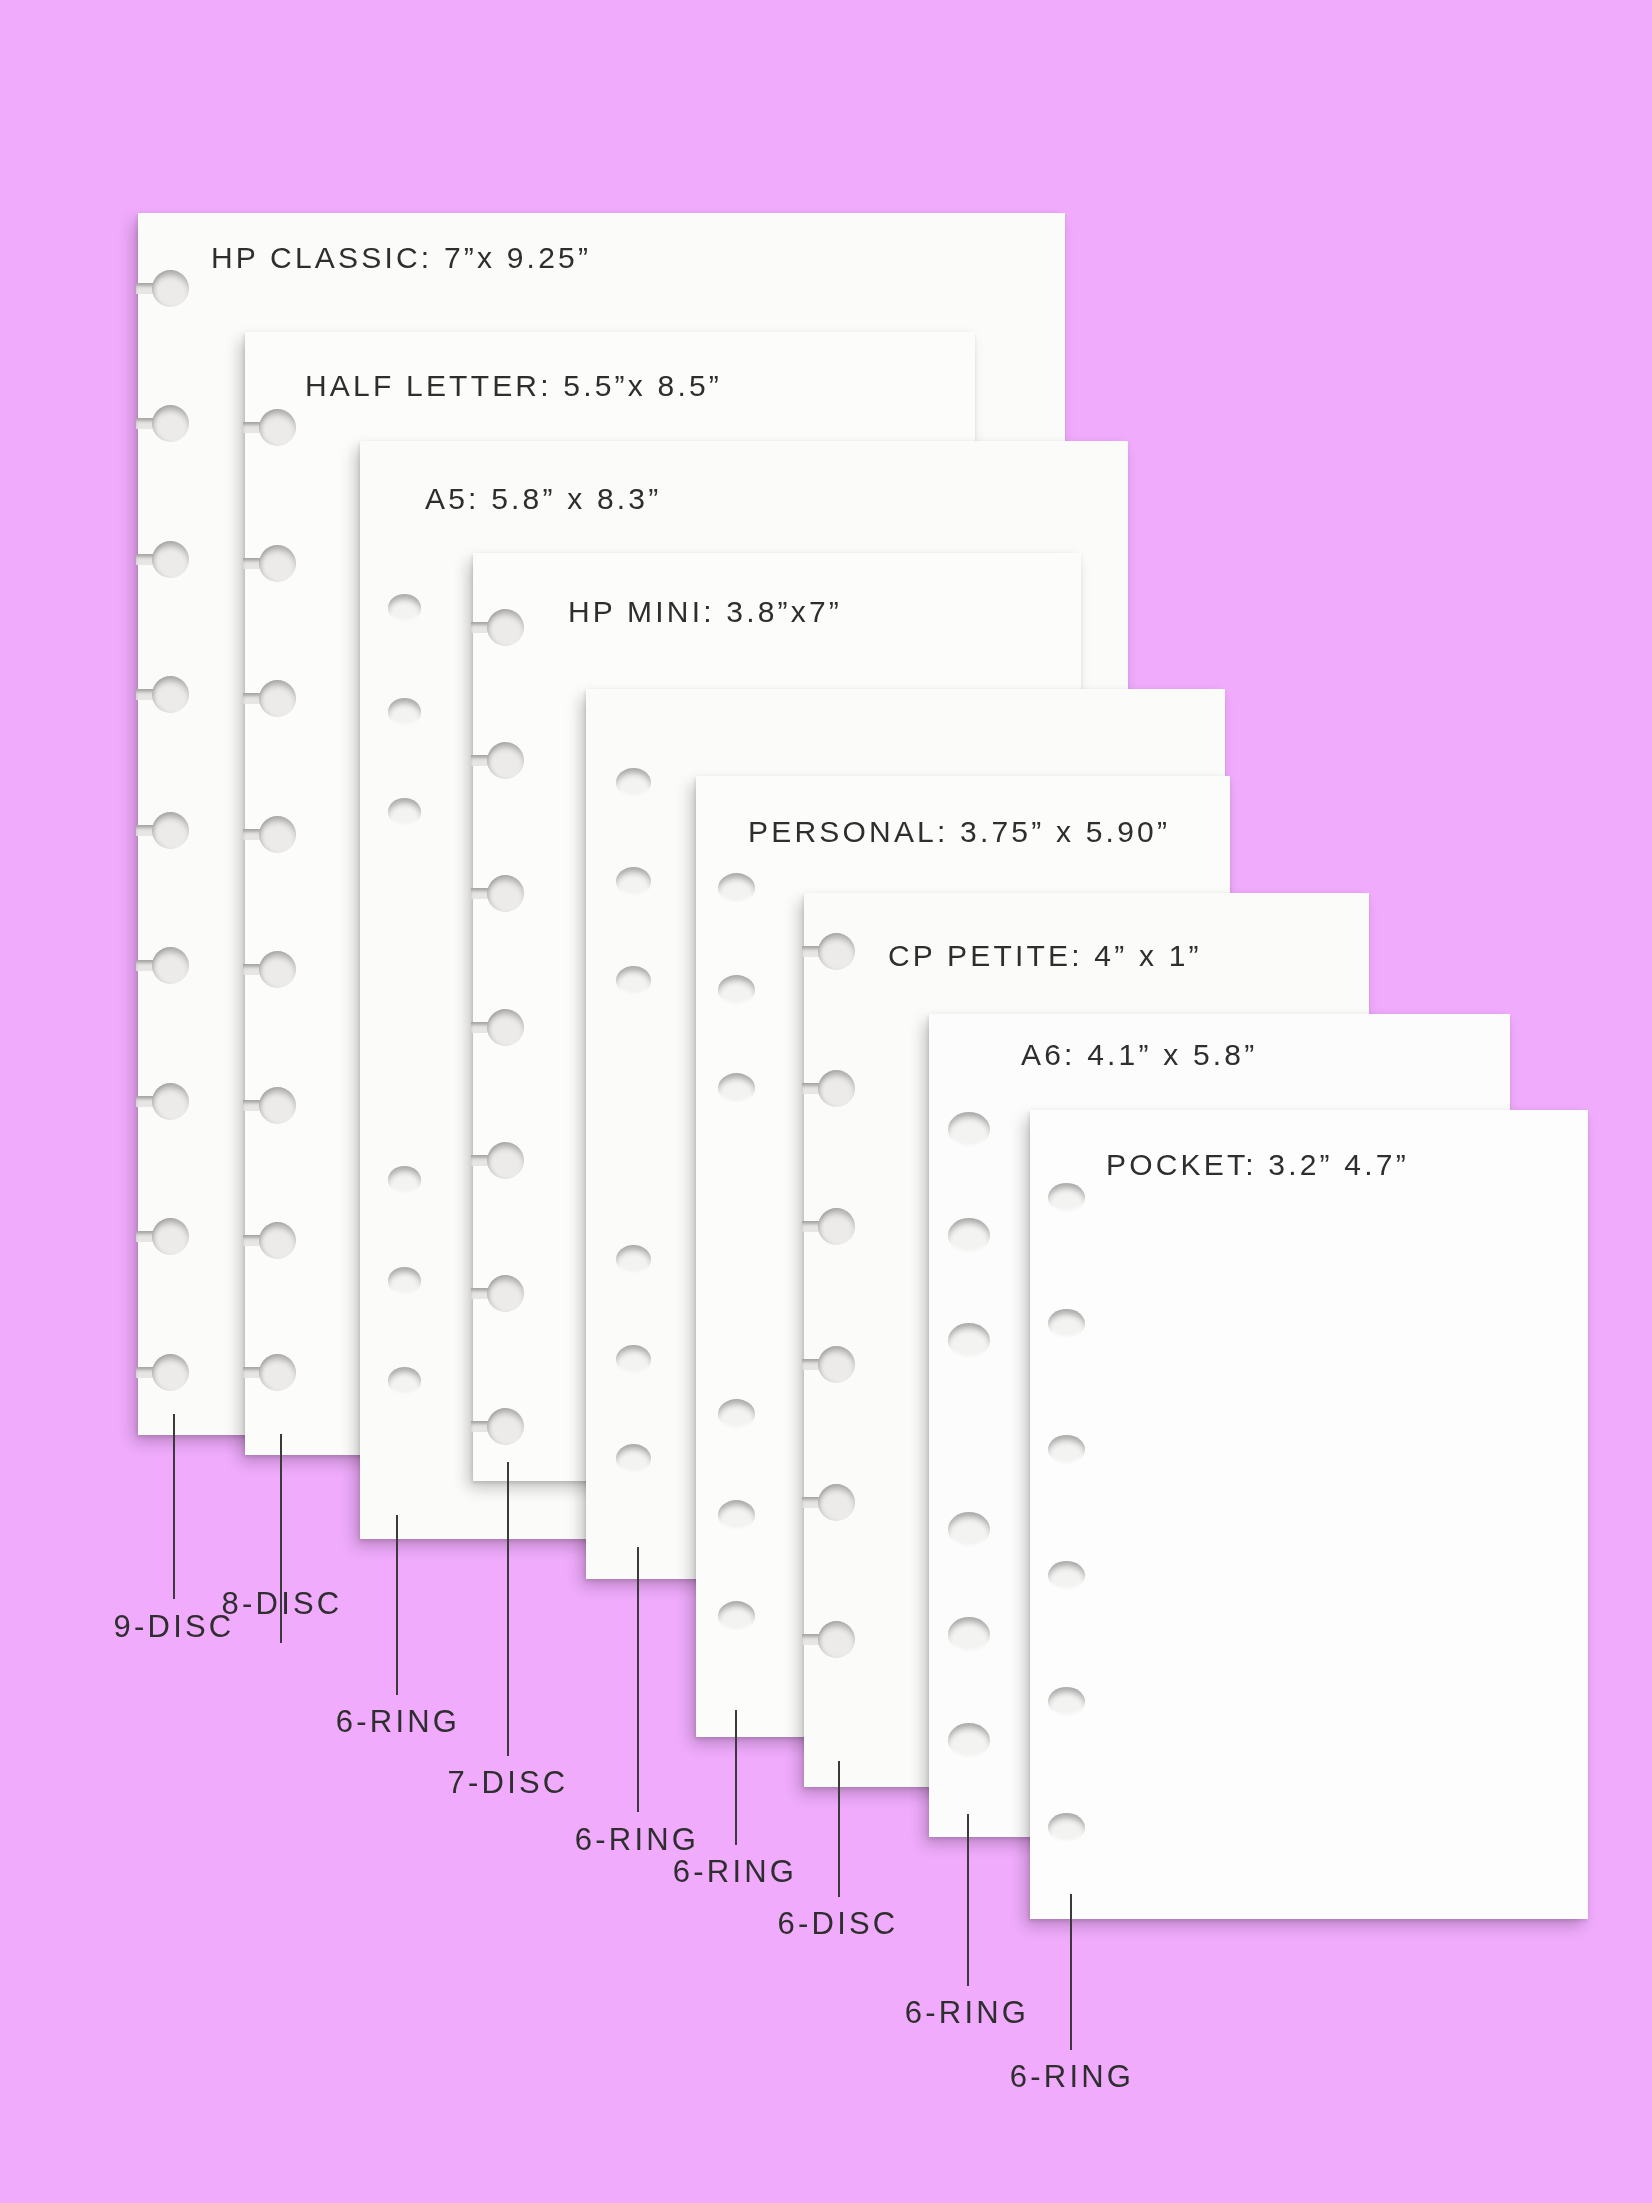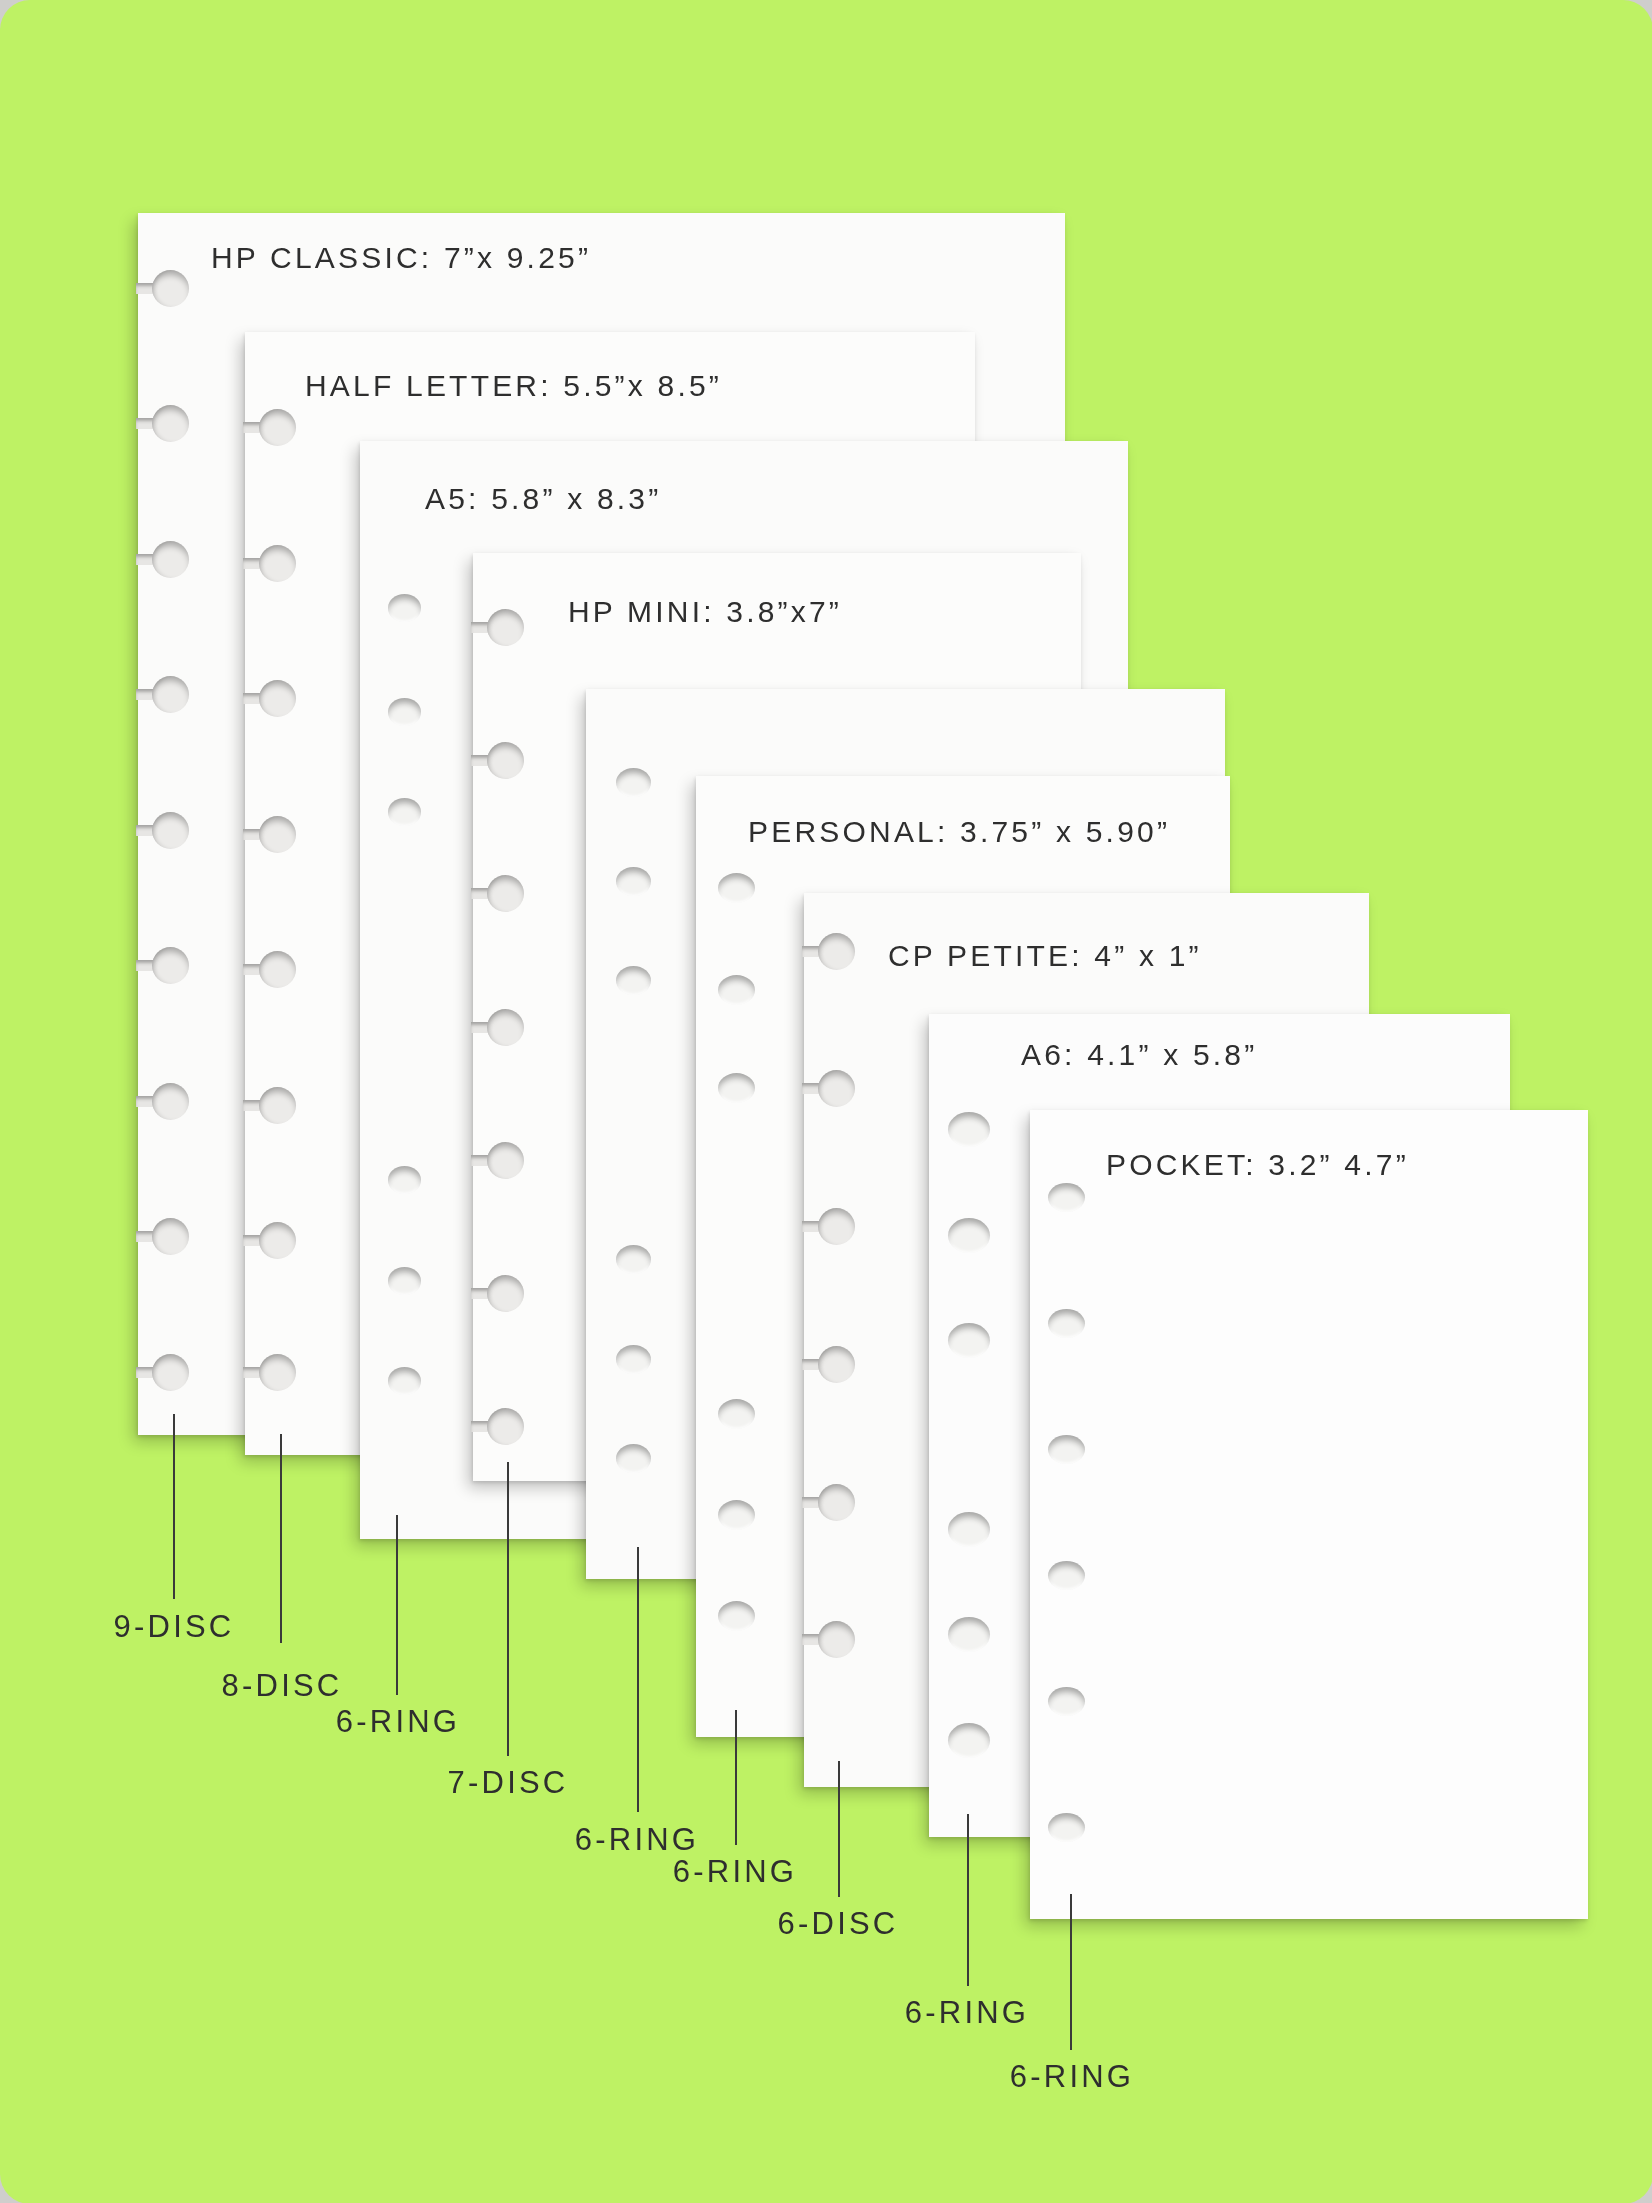--- a/index.html
+++ b/index.html
@@ -1,22 +1,21 @@
 <!DOCTYPE html>
 <html style="font-size:14.7px"><head>
 <meta charset="utf-8">
 <style>
   html,body{margin:0;padding:0;background:#cfcecc;}
   .canvas{
     position:relative;
     width:1653px;height:2204px;
-    background:#bef264;
+    background:#f0abfc;
     overflow:hidden;
     font-family:"Liberation Sans","DejaVu Sans",sans-serif;
-    border-radius:30px;
   }
   .sheet{
     position:absolute;
     background:#fbfbfa;
     box-shadow:-5.5px 8.3px 14.7px rgba(0,0,0,0.22), -0.9px 1.8px 3.7px rgba(0,0,0,0.12);
   }
   .size-label{
     position:absolute;
     font-size:30px;
     letter-spacing:3.2px;
@@ -170,21 +169,21 @@
   <div class="leader" style="left:280px;top:1434px;height:209px"></div>
   <div class="leader" style="left:396px;top:1515px;height:180px"></div>
   <div class="leader" style="left:507px;top:1462px;height:294px"></div>
   <div class="leader" style="left:637px;top:1547px;height:265px"></div>
   <div class="leader" style="left:735px;top:1710px;height:135px"></div>
   <div class="leader" style="left:838px;top:1761px;height:136px"></div>
   <div class="leader" style="left:967px;top:1814px;height:172px"></div>
   <div class="leader" style="left:1070px;top:1894px;height:156px"></div>
 
   <span class="binding-label" style="left:174px;top:1609px">9-DISC</span>
-  <span class="binding-label" style="left:282px;top:1668px">8-DISC</span>
+  <span class="binding-label" style="left:282px;top:1586px">8-DISC</span>
   <span class="binding-label" style="left:398px;top:1704px">6-RING</span>
   <span class="binding-label" style="left:508px;top:1765px">7-DISC</span>
   <span class="binding-label" style="left:637px;top:1822px">6-RING</span>
   <span class="binding-label" style="left:735px;top:1854px">6-RING</span>
   <span class="binding-label" style="left:838px;top:1906px">6-DISC</span>
   <span class="binding-label" style="left:967px;top:1995px">6-RING</span>
   <span class="binding-label" style="left:1072px;top:2059px">6-RING</span>
 
 </div>
 

